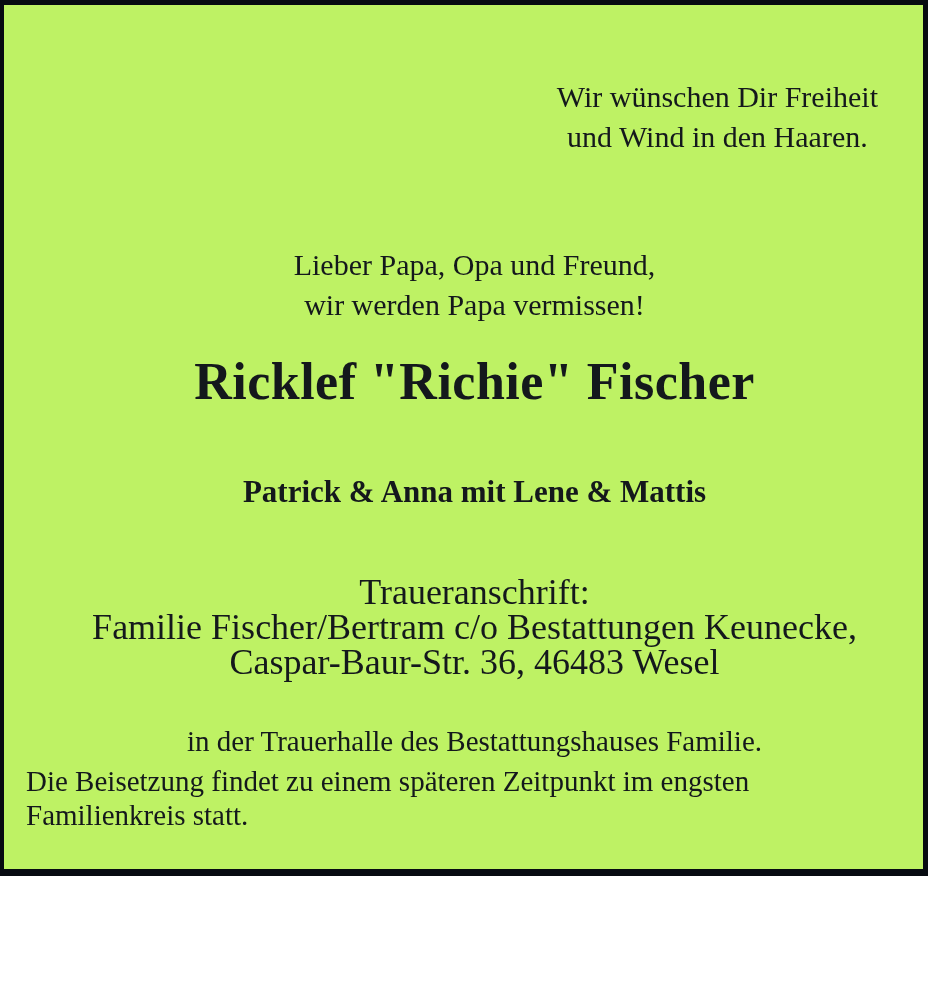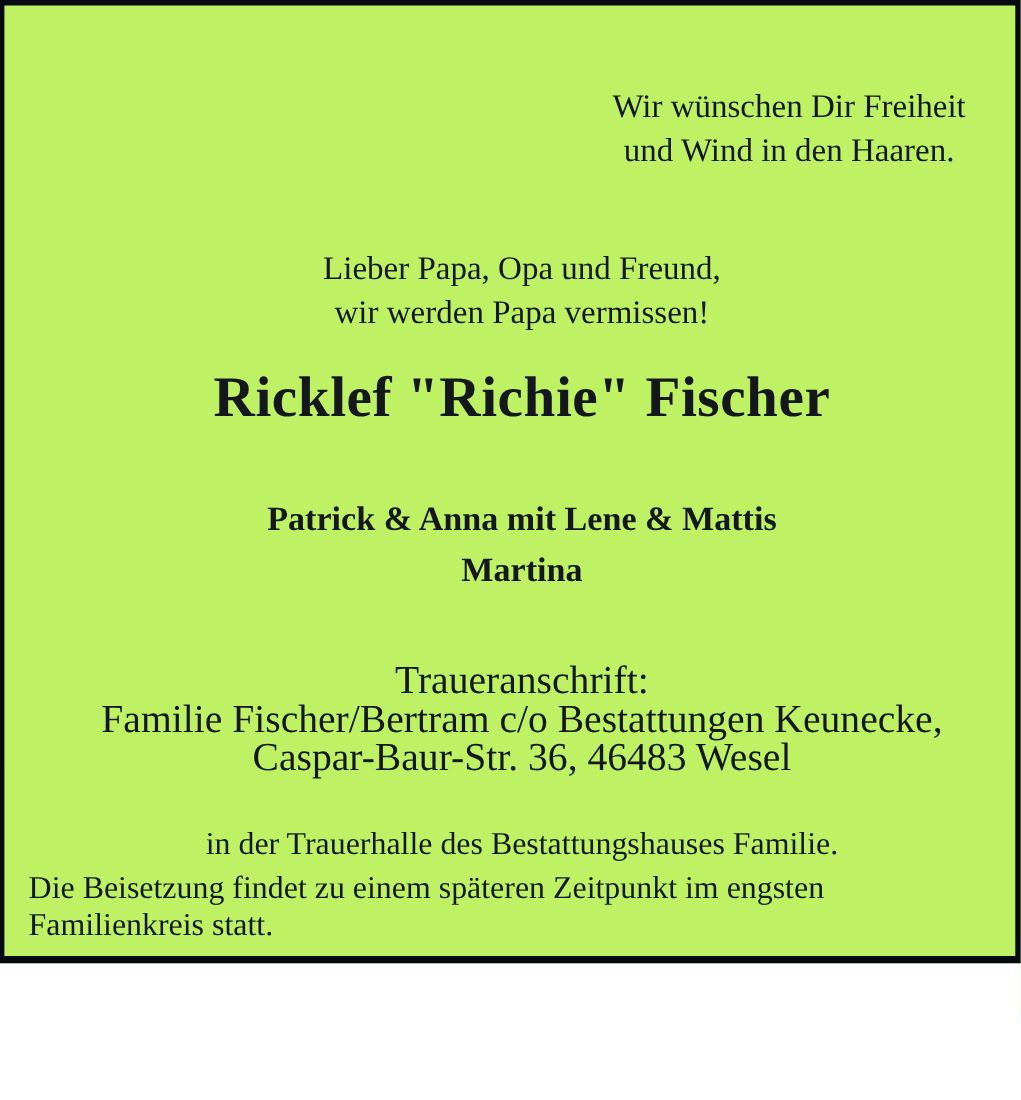--- a/index.html
+++ b/index.html
@@ -22,21 +22,21 @@
     padding-left: 22px;
   }
   .opening-quote {
     width: max-content;
     margin: 72px 45px 0 auto;
     text-align: center;
     font-size: 30px;
     line-height: 40px;
   }
   .salutation {
-    margin-top: 68px;
+    margin-top: 88px;
     text-align: center;
     font-size: 30px;
     line-height: 40px;
   }
   .deceased-name {
     margin-top: 26px;
     text-align: center;
     font-size: 52px;
     line-height: 62px;
     font-weight: bold;
@@ -92,21 +92,20 @@
   <div class="salutation">
     <span class="line">Lieber Papa, Opa und Freund,</span>
     <span class="line">wir werden Papa vermissen!</span>
   </div>
 
   <div class="deceased-name">Ricklef "Richie" Fischer</div>
 
 
   <div class="mourners">
     <span class="line">Patrick &amp; Anna mit Lene &amp; Mattis</span>
-    <span class="line">Martina</span>
   </div>
 
   <div class="condolence-address">
     <span class="line">Traueranschrift:</span>
     <span class="line">Familie Fischer/Bertram c/o Bestattungen Keunecke,</span>
     <span class="line">Caspar-Baur-Str. 36, 46483 Wesel</span>
   </div>
 
   <div class="service-info">
     <span class="line">in der Trauerhalle des Bestattungshauses Familie.</span>

